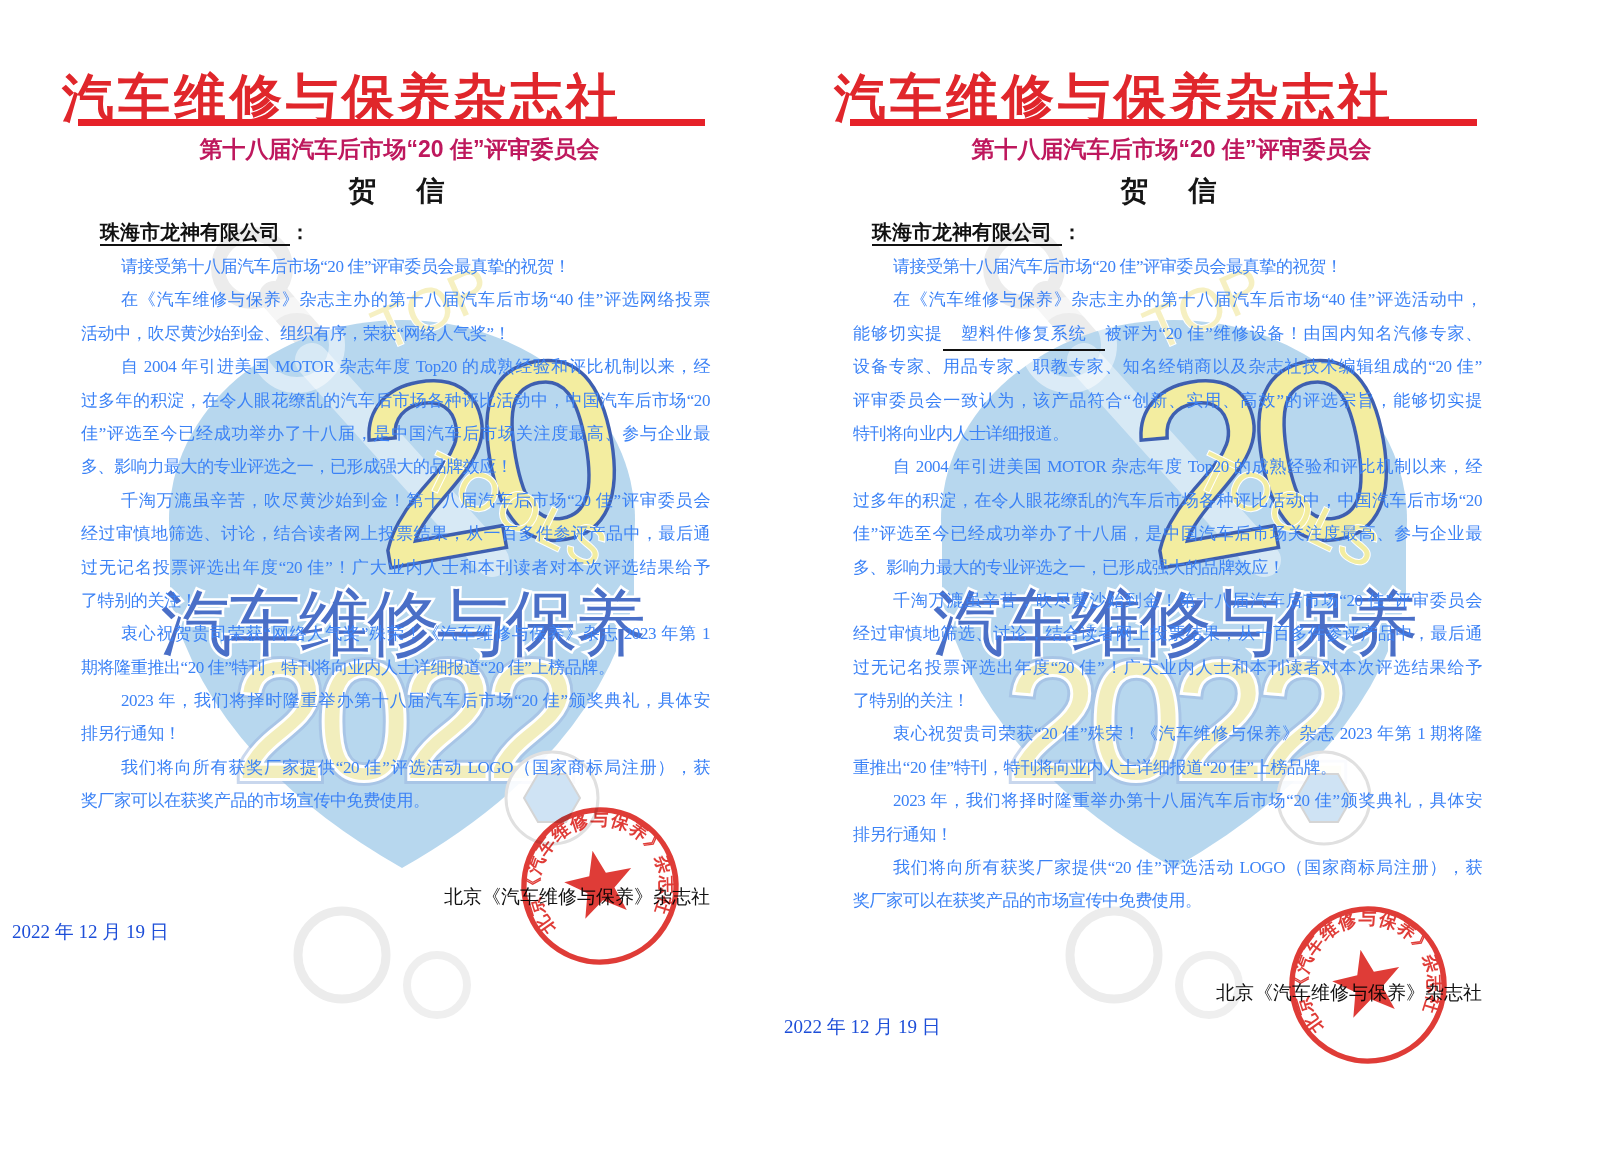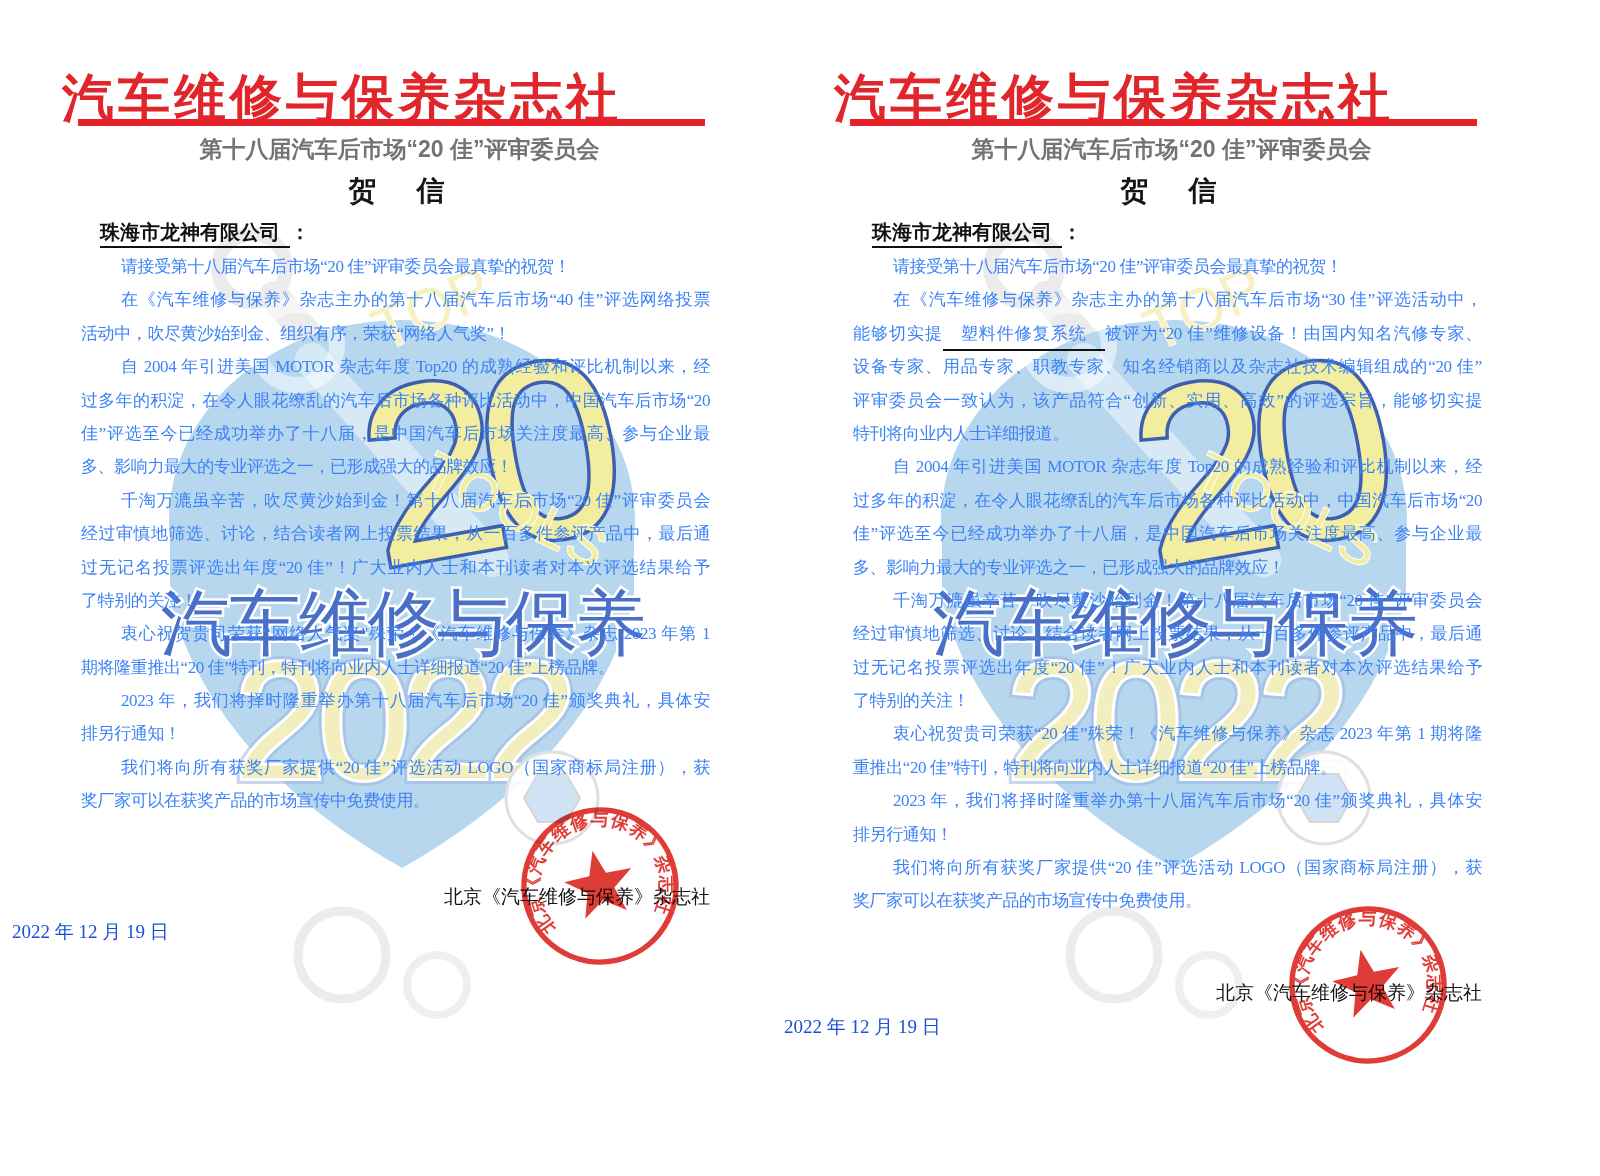--- a/index.html
+++ b/index.html
@@ -9,25 +9,25 @@
   #pageL{left:12px;}
   #pageR{left:784px;}
   .wm{position:absolute;left:0;top:0;width:775px;height:1176px;z-index:0;pointer-events:none;}
   .content{position:absolute;inset:0;z-index:2;}
   .masthead{position:absolute;top:54px;left:50px;width:627px;text-align:left;
             font-family:"Liberation Serif","DejaVu Serif",serif;font-weight:700;
             font-size:52px;line-height:58px;color:#e0262b;letter-spacing:4px;white-space:nowrap;margin-top:16px;}
   .rule{position:absolute;top:119px;left:66px;width:627px;height:7px;background:#e62129;}
   .committee{position:absolute;top:134px;left:40px;width:695px;text-align:center;
              font-family:"Liberation Sans","DejaVu Sans",sans-serif;font-weight:700;
-             font-size:23px;color:#737373;white-space:nowrap;}
+             font-size:23px;color:#be185d;white-space:nowrap;}
   .doctitle{position:absolute;top:172px;left:40px;width:695px;text-align:center;
             font-family:"Liberation Sans","DejaVu Sans",sans-serif;font-weight:700;
             font-size:28px;color:#151515;letter-spacing:6px;}
-  .addressee{position:absolute;top:219px;left:88px;font-size:20px;font-weight:700;color:#111;font-family:Liberation Mono, monospace;}
+  .addressee{position:absolute;top:219px;left:88px;font-size:20px;font-weight:700;color:#111;}
   .addressee .uname{border-bottom:2px solid #111;padding-right:10px;padding-bottom:1px;}
   .lines{position:absolute;top:250px;left:69px;width:629px;}
   .bline{height:33.4px;line-height:33.4px;font-size:17px;letter-spacing:-0.4px;
          color:#3b82f6;text-align:left;white-space:normal;}
   .bline.ind{text-indent:40px;}
   .bline.just{text-align:justify;text-align-last:justify;}
   .useg{border-bottom:2px solid #111;padding-bottom:6px;}
   .signature{position:absolute;left:0;width:698px;text-align:right;font-size:19px;
              color:#131313;font-family:"Liberation Serif","DejaVu Serif",serif;white-space:nowrap;}
   #pageL .signature{top:884px;}
@@ -135,21 +135,21 @@
     <div class="content">
       <div class="masthead">汽车维修与保养杂志社</div>
       <div class="rule"></div>
       <div class="committee">第十八届汽车后市场“20 佳”评审委员会</div>
       <div class="doctitle">贺　信</div>
       <div class="addressee">
         <span class="uname">珠海市龙神有限公司</span><span>：</span>
       </div>
       <div class="lines">
           <div class="bline ind"><span>请接受第十八届汽车后市场“20 佳”评审委员会最真挚的祝贺！</span></div>
-          <div class="bline ind just"><span>在《汽车维修与保养》杂志主办的第十八届汽车后市场“30 佳”评选活动中，</span></div>
+          <div class="bline ind just"><span>在《汽车维修与保养》杂志主办的第十八届汽车后市场“40 佳”评选活动中，</span></div>
           <div class="bline just"><span>能够切实提</span><span class="useg">　塑料件修复系统　</span><span>被评为“20 佳”维修设备！由国内知名汽修专家、</span></div>
           <div class="bline just"><span>设备专家、用品专家、职教专家、知名经销商以及杂志社技术编辑组成的“20 佳”</span></div>
           <div class="bline just"><span>评审委员会一致认为，该产品符合“创新、实用、高效”的评选宗旨，能够切实提</span></div>
           <div class="bline"><span>特刊将向业内人士详细报道。</span></div>
           <div class="bline ind just"><span>自 2004 年引进美国 MOTOR 杂志年度 Top20 的成熟经验和评比机制以来，经</span></div>
           <div class="bline just"><span>过多年的积淀，在令人眼花缭乱的汽车后市场各种评比活动中，中国汽车后市场“20</span></div>
           <div class="bline just"><span>佳”评选至今已经成功举办了十八届，是中国汽车后市场关注度最高、参与企业最</span></div>
           <div class="bline"><span>多、影响力最大的专业评选之一，已形成强大的品牌效应！</span></div>
           <div class="bline ind just"><span>千淘万漉虽辛苦，吹尽黄沙始到金！第十八届汽车后市场“20 佳”评审委员会</span></div>
           <div class="bline just"><span>经过审慎地筛选、讨论，结合读者网上投票结果，从一百多件参评产品中，最后通</span></div>

